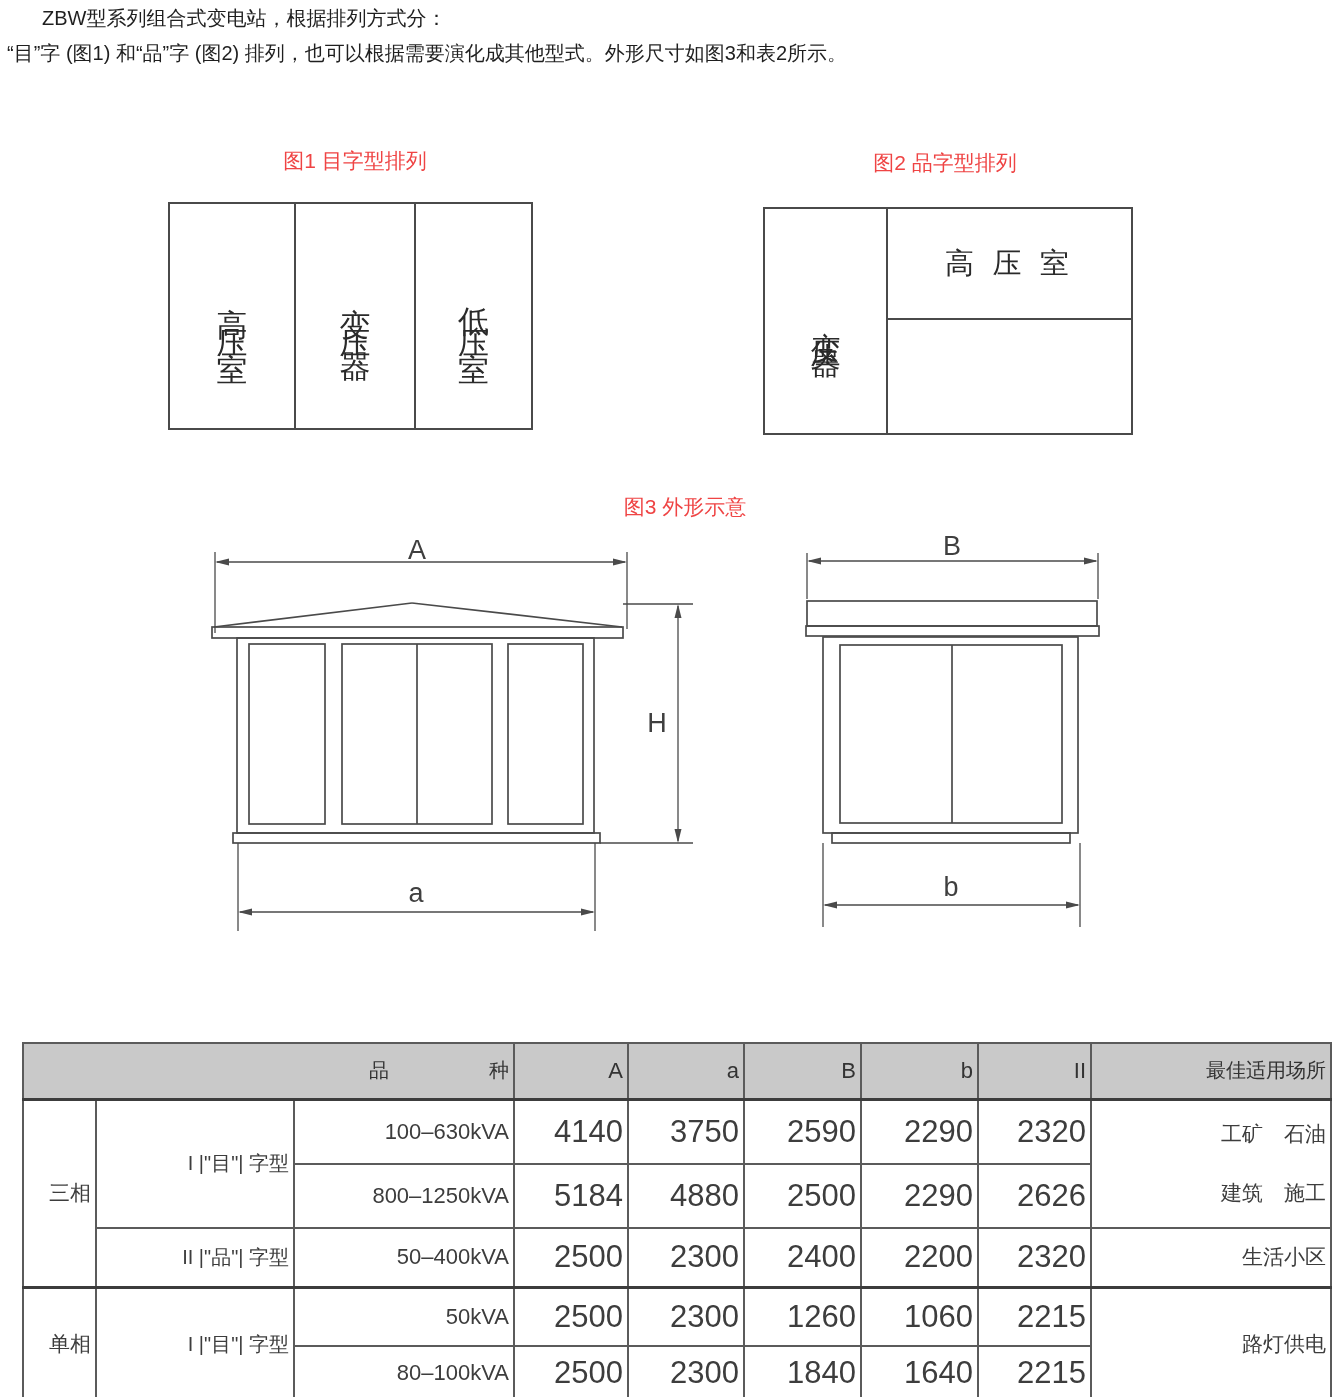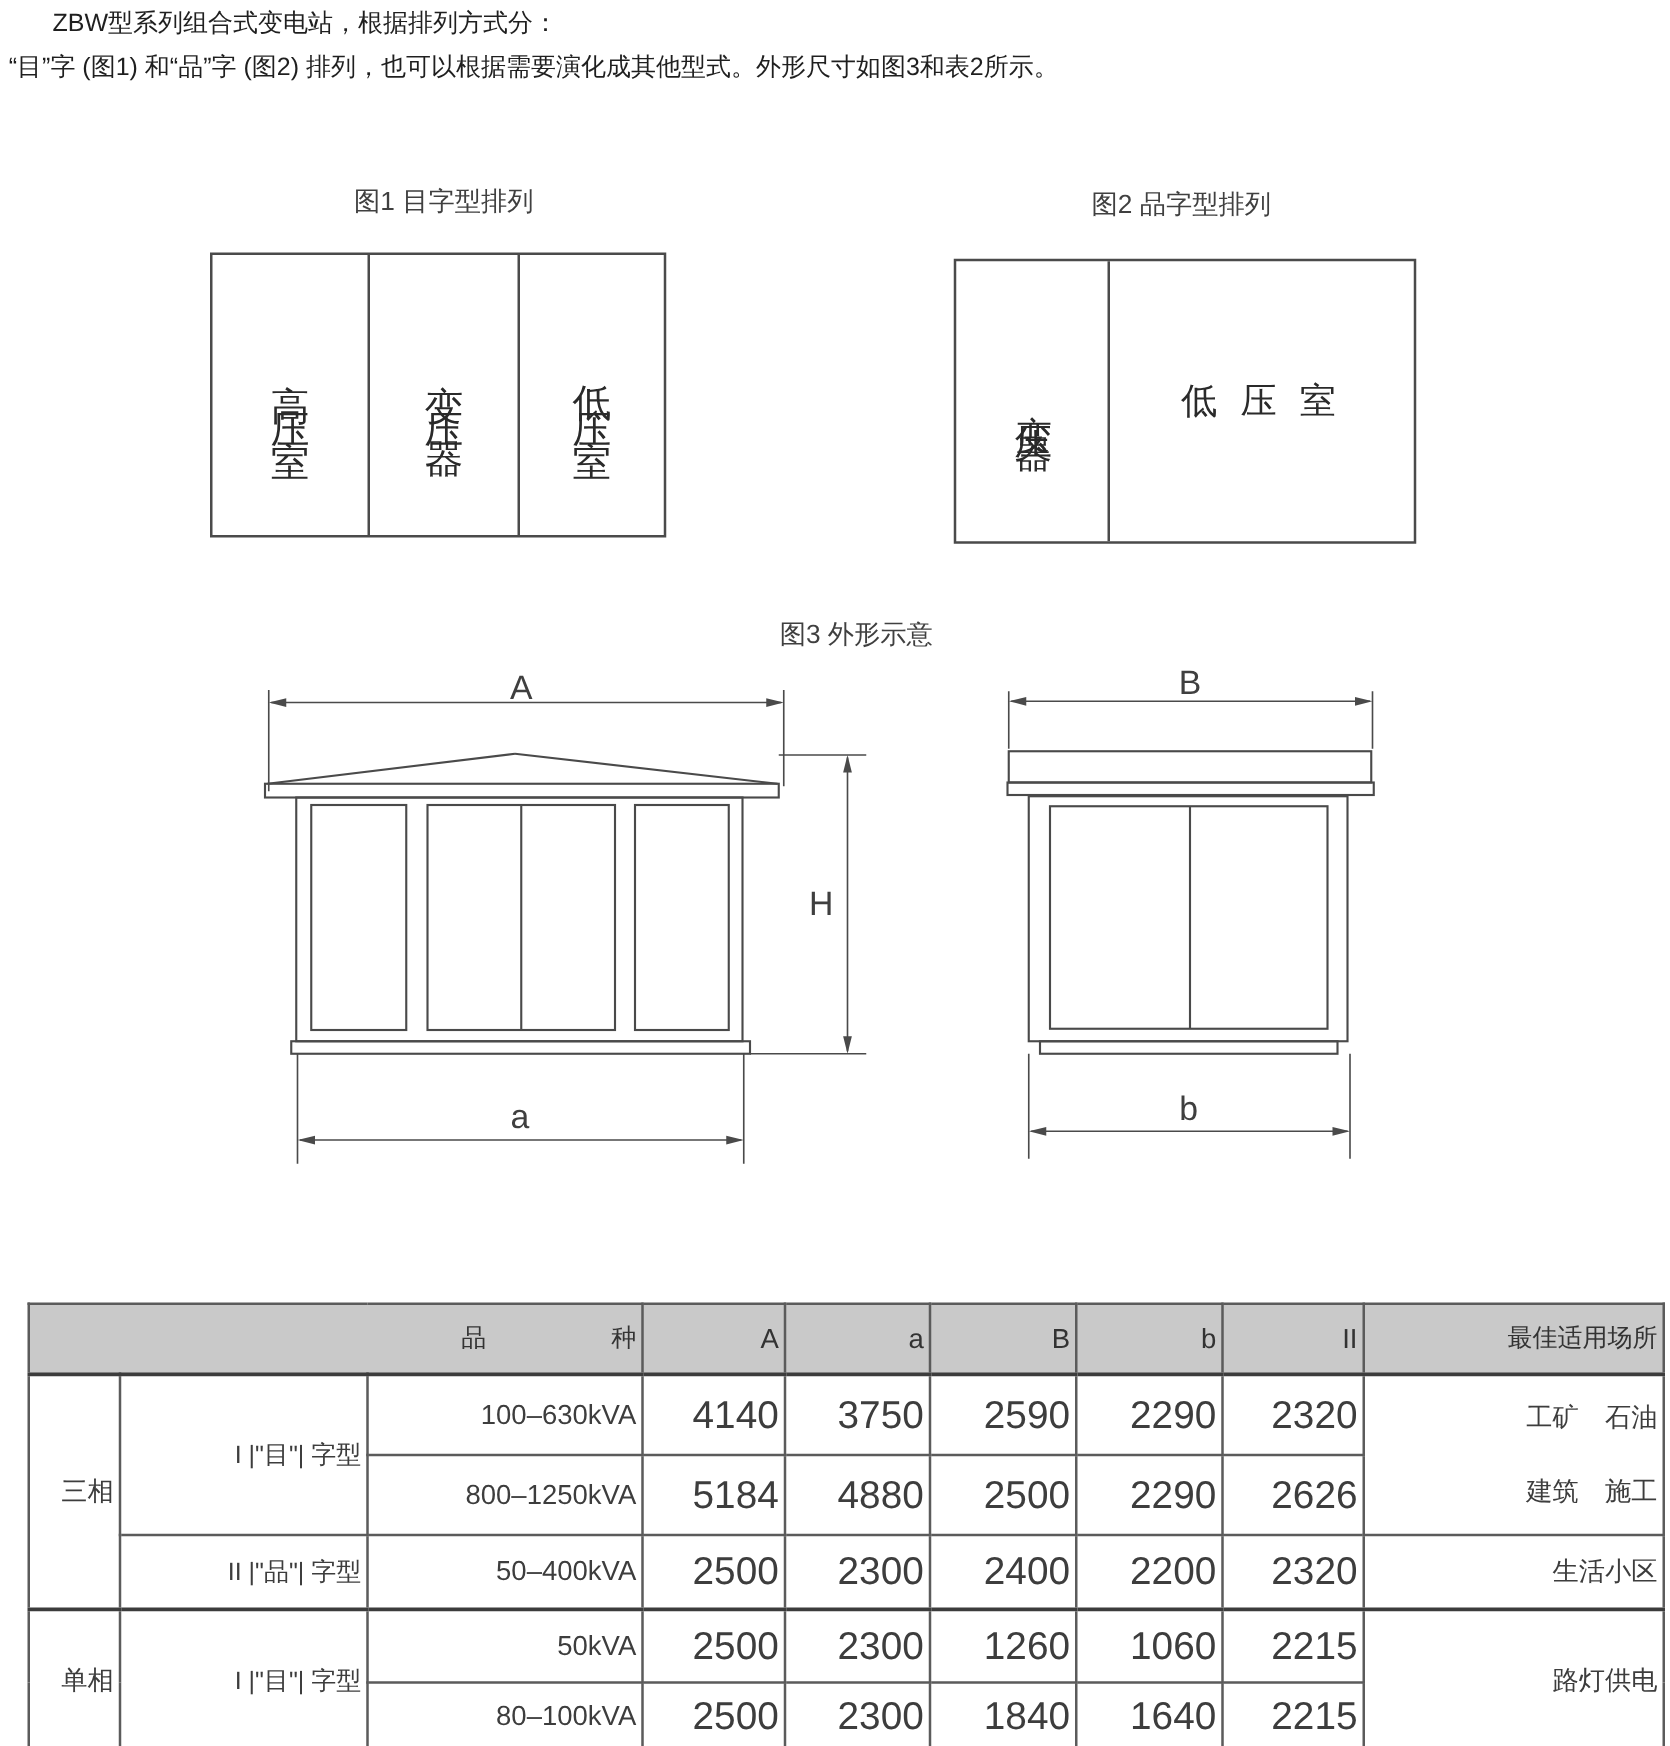--- a/index.html
+++ b/index.html
@@ -5,21 +5,21 @@
   html,body{margin:0;padding:0;}
   body{
     width:1336px;height:1397px;background:#ffffff;
     font-family:"Liberation Sans","DejaVu Sans",sans-serif;
     color:#222;position:relative;overflow:hidden;
   }
   .abs{position:absolute;}
   
   .intro{font-size:20px;color:#1f1f1f;white-space:pre;}
   
-  .fig-title{font-size:21px;color:#404040;text-align:center;width:260px;}
+  .fig-title{font-size:21px;color:#ef4444;text-align:center;width:260px;}
   
   .diagram-box{border:2px solid #4a4a4a;display:flex;box-sizing:border-box;background:#fff;}
   .dcol{display:flex;align-items:center;justify-content:center;box-sizing:border-box;height:100%;}
   .vtext{
     writing-mode:vertical-rl;text-orientation:upright;
     font-size:31px;color:#2a2a2a;letter-spacing:0.72em;line-height:1;
   }
   .vtext.tight{letter-spacing:0.3em;font-size:30px;}
   .htext{font-size:29px;color:#2a2a2a;letter-spacing:0.18em;white-space:pre;}
   
@@ -58,22 +58,22 @@
     <span class="vtext">低压室</span>
   </div>
 </div>
 
 <div class="abs fig-title" style="left:815px;top:149px;">图2 品字型排列</div>
 <div class="abs diagram-box" style="left:763px;top:207px;width:370px;height:228px;">
   <div class="dcol" style="width:123px;border-right:2px solid #4a4a4a;">
     <span class="vtext tight">变压器</span>
   </div>
   <div style="flex:1;display:flex;flex-direction:column;">
-    <div class="dcol" style="flex:1;width:100%;">
-      <span class="htext">低 压 室</span>
+    <div class="dcol" style="height:111px;border-bottom:2px solid #4a4a4a;width:100%;">
+      <span class="htext">高 压 室</span>
     </div>
   </div>
 </div>
 
 <div class="abs fig-title" style="left:555px;top:493px;">图3 外形示意</div>
 
 <svg class="abs" style="left:180px;top:535px;" width="960" height="402" viewBox="0 0 960 402">
   <g stroke="#4a4a4a" stroke-width="1.7" fill="none">
 
     <line x1="34" y1="92" x2="232" y2="68"></line>

